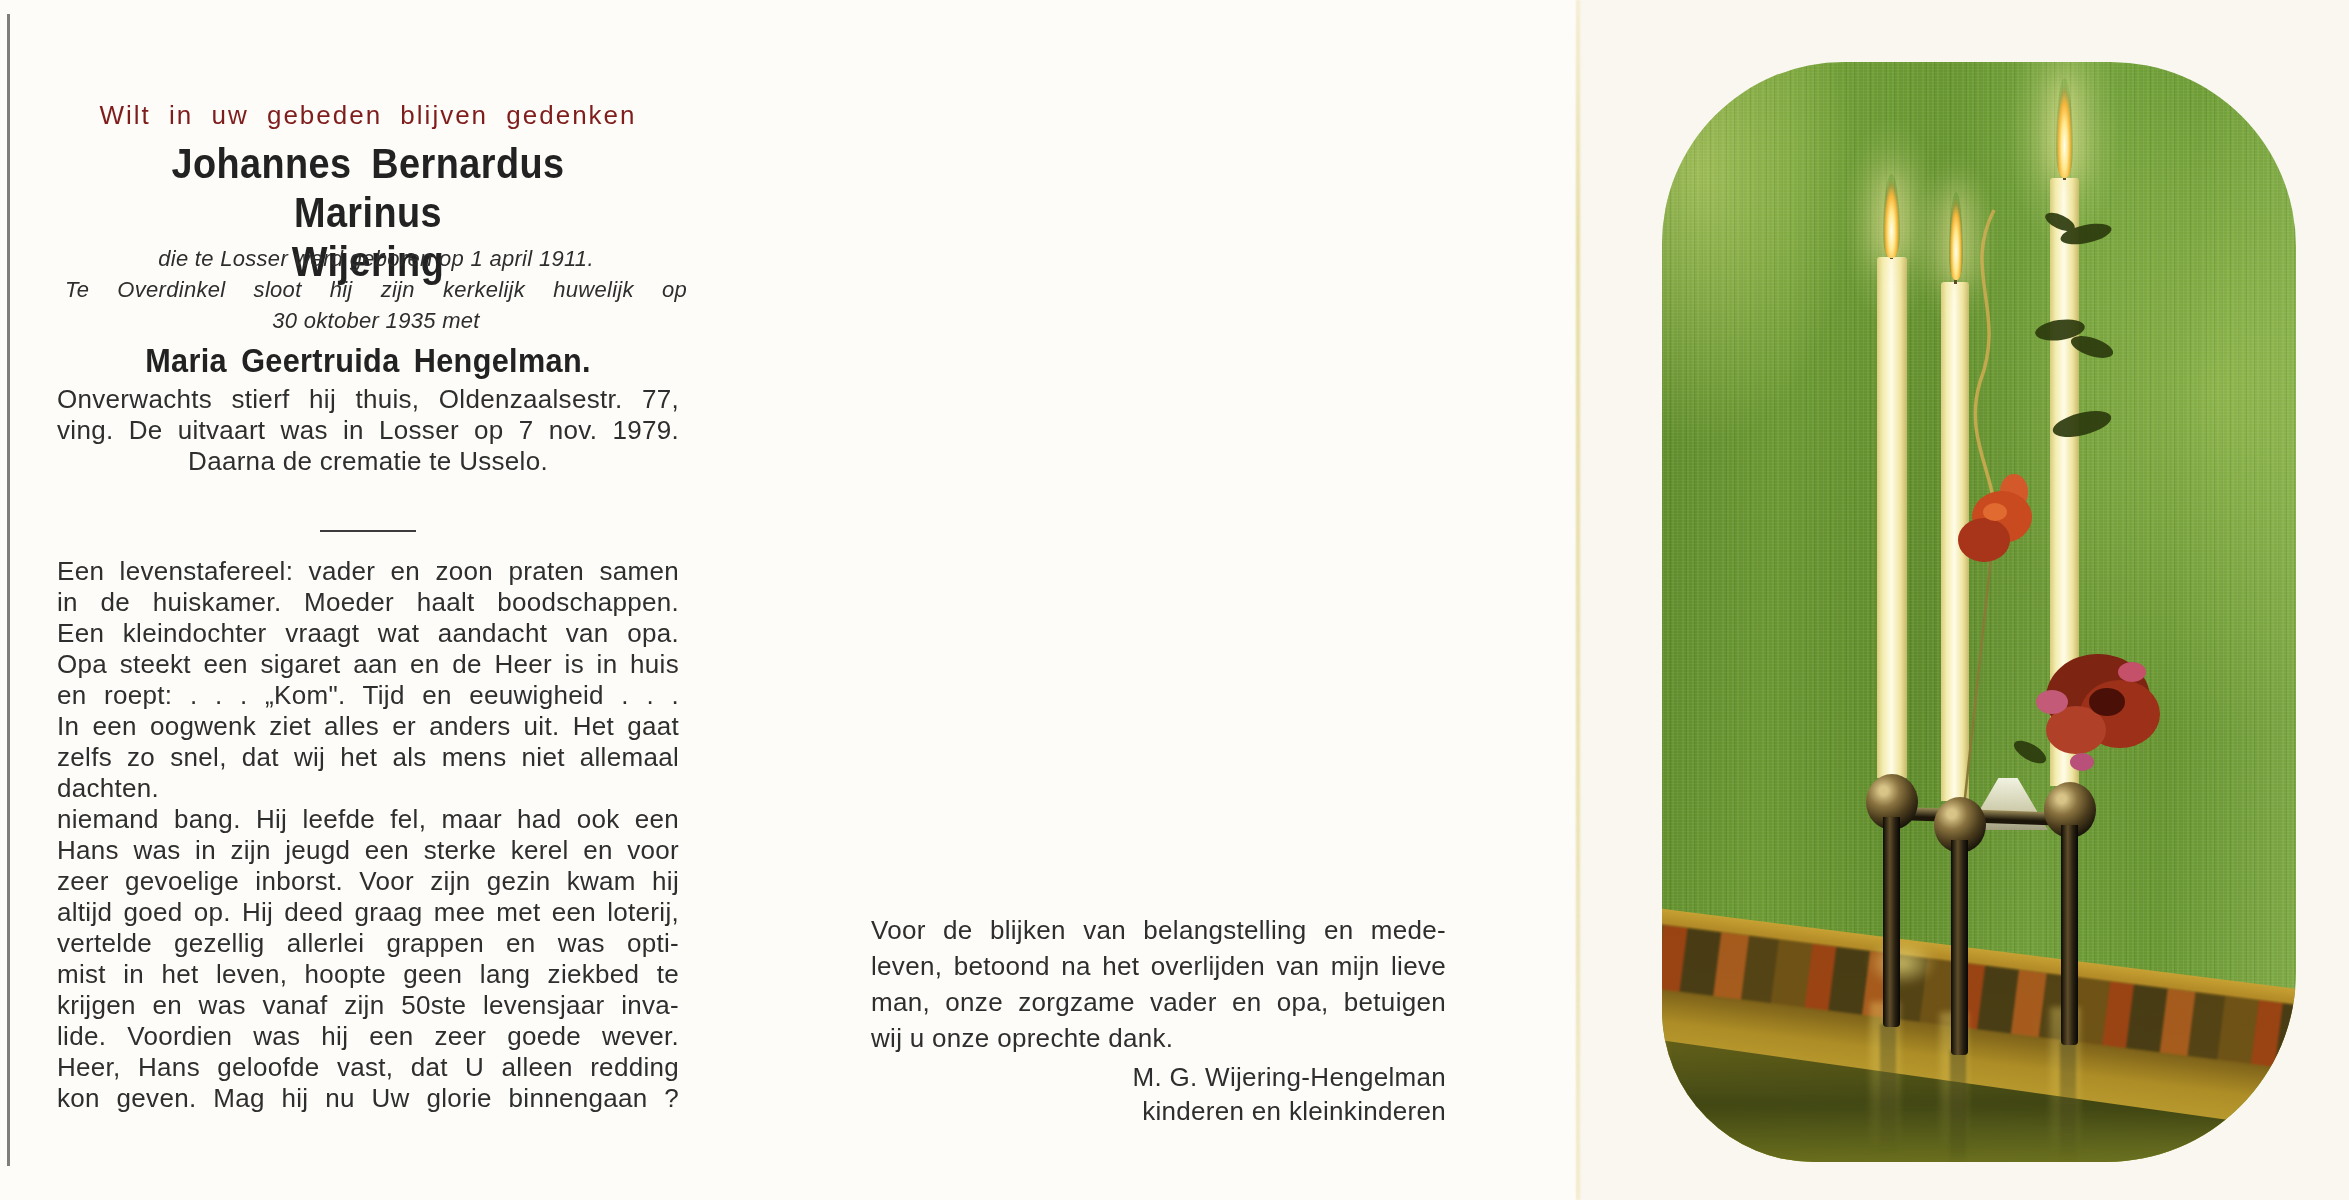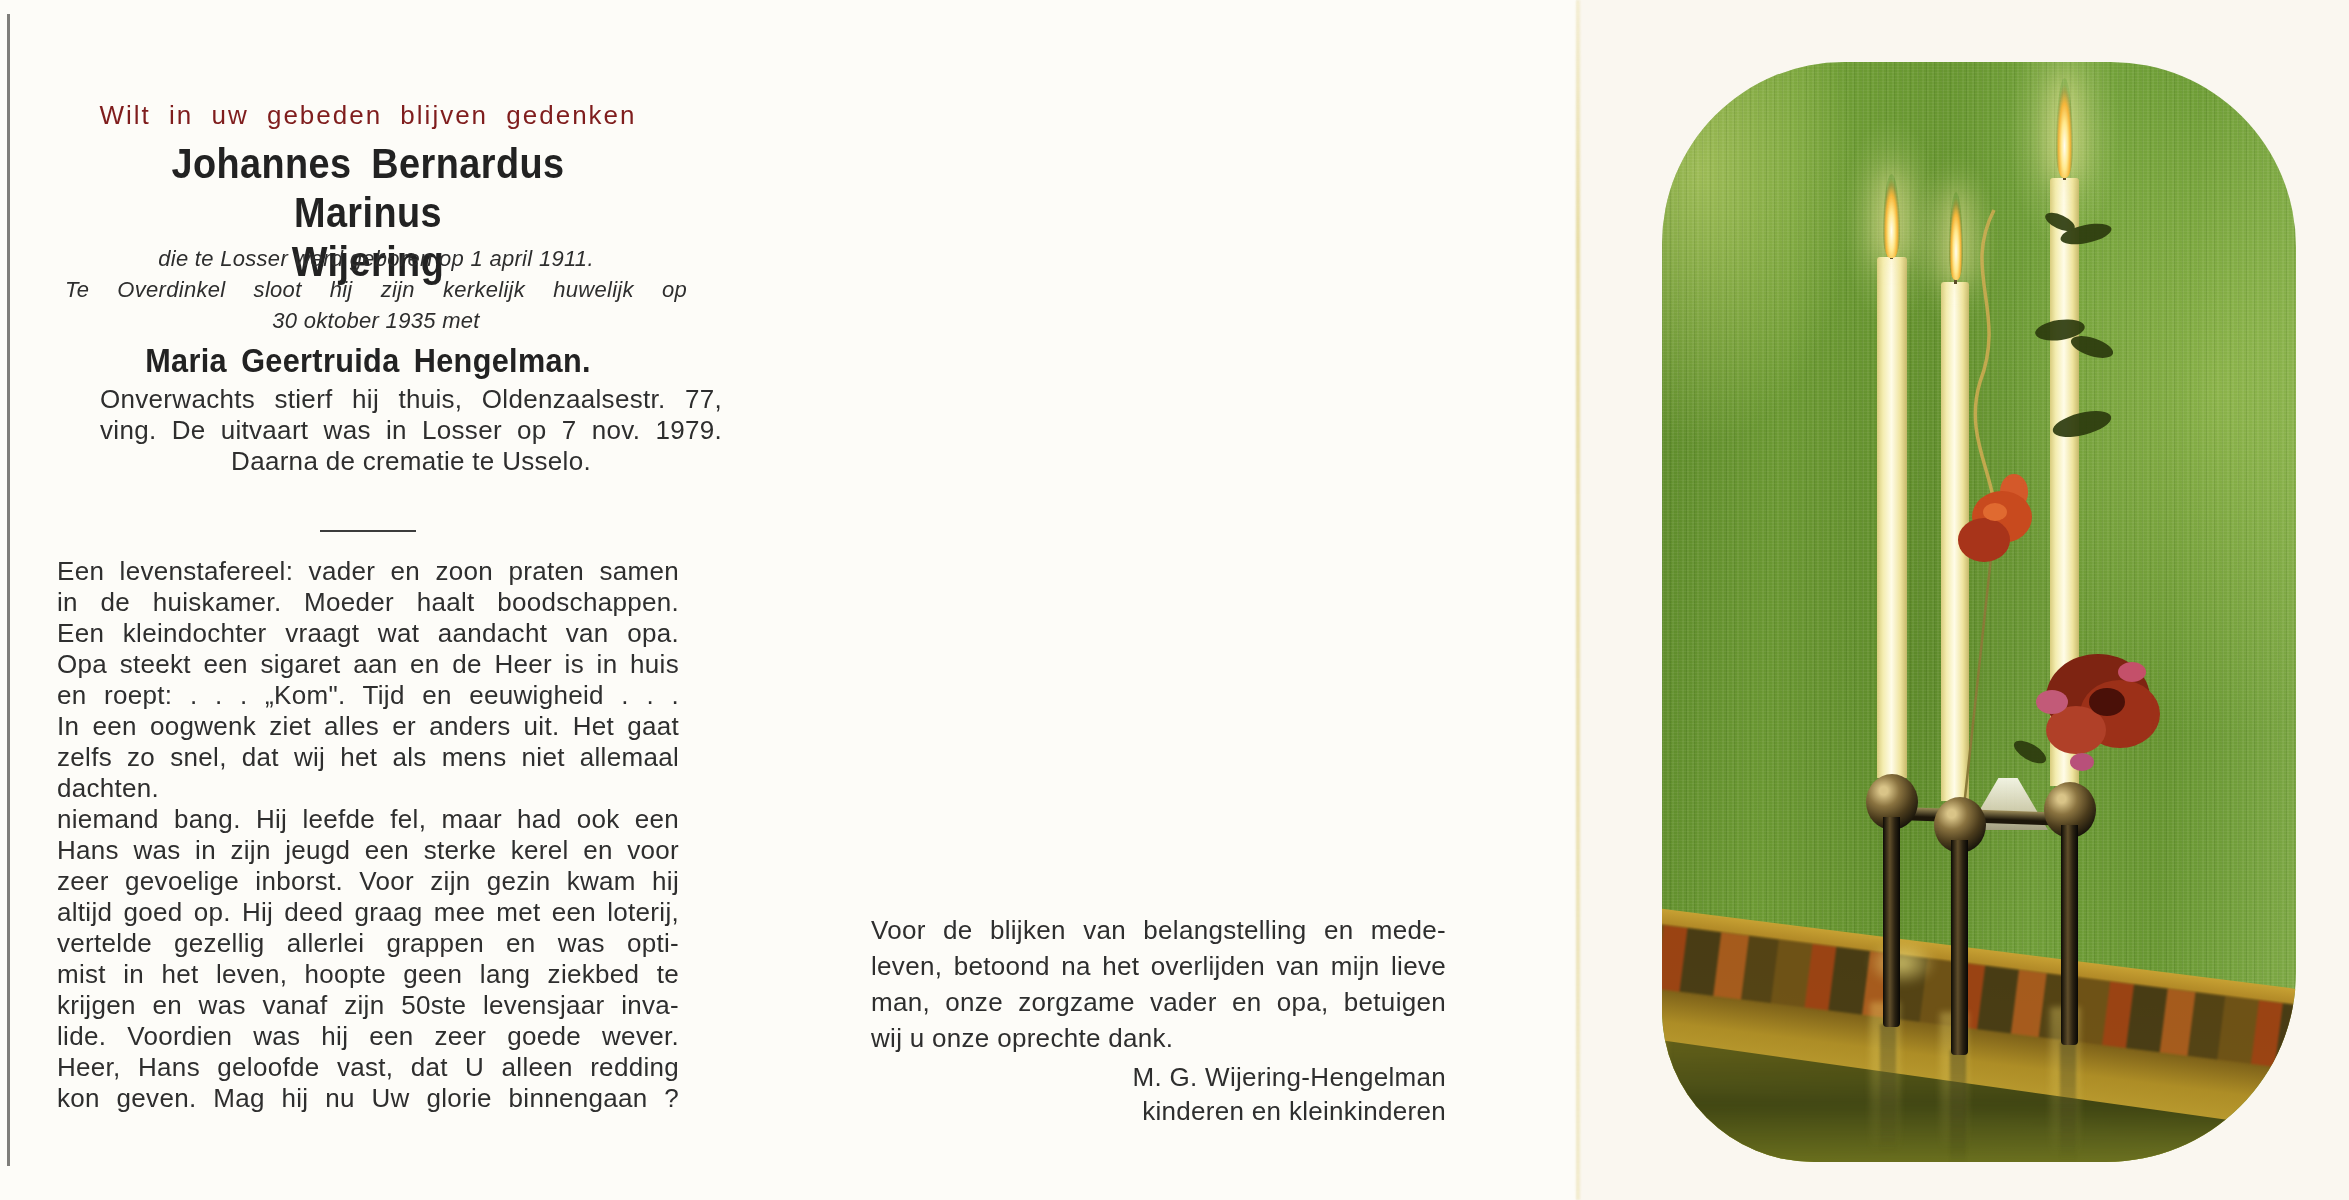--- a/index.html
+++ b/index.html
@@ -25,21 +25,21 @@
   
   #invocation{left:57px;top:100px;width:622px;text-align:center;
     font-size:26px;letter-spacing:2px;word-spacing:9px;color:#7f1d1d;}
   #deceased-name{left:57px;top:139px;width:622px;text-align:center;
     font-size:43px;font-weight:bold;line-height:49px;letter-spacing:0.5px;word-spacing:10px;color:#222;
     transform:scaleX(0.88);transform-origin:50% 0;}
   #intro-block{left:65px;top:243px;width:622px;font-size:22px;line-height:31px;letter-spacing:0.3px;font-style:italic;}
   #spouse-name{left:57px;top:341px;width:622px;text-align:center;
     font-size:34px;font-weight:bold;letter-spacing:0.4px;word-spacing:6px;color:#222;
     transform:scaleX(0.9);transform-origin:50% 0;}
-  #death-block{left:57px;top:384px;width:622px;font-size:26px;line-height:31px;letter-spacing:0.3px;margin-left:43px;}
+  #death-block{left:57px;top:384px;width:622px;font-size:26px;line-height:31px;letter-spacing:0.3px;}
   #divider{left:320px;top:530px;width:96px;height:0;border-top:2px solid #3c3c3c;}
   #life-block{left:57px;top:556px;width:622px;font-size:26px;line-height:31px;letter-spacing:0.3px;}
   
   #thanks-block{left:871px;top:912px;width:575px;font-size:26px;line-height:36px;letter-spacing:0.3px;}
   #signature{left:871px;top:1060px;width:575px;font-size:26px;line-height:34px;letter-spacing:0.3px;}
   #signature .sig1{padding-right:8px;}
   #signature .sig2{padding-right:18px;}
   
   #photo{left:1662px;top:62px;width:634px;height:1100px;overflow:hidden;
     border-radius:182px 185px 190px 152px;}

